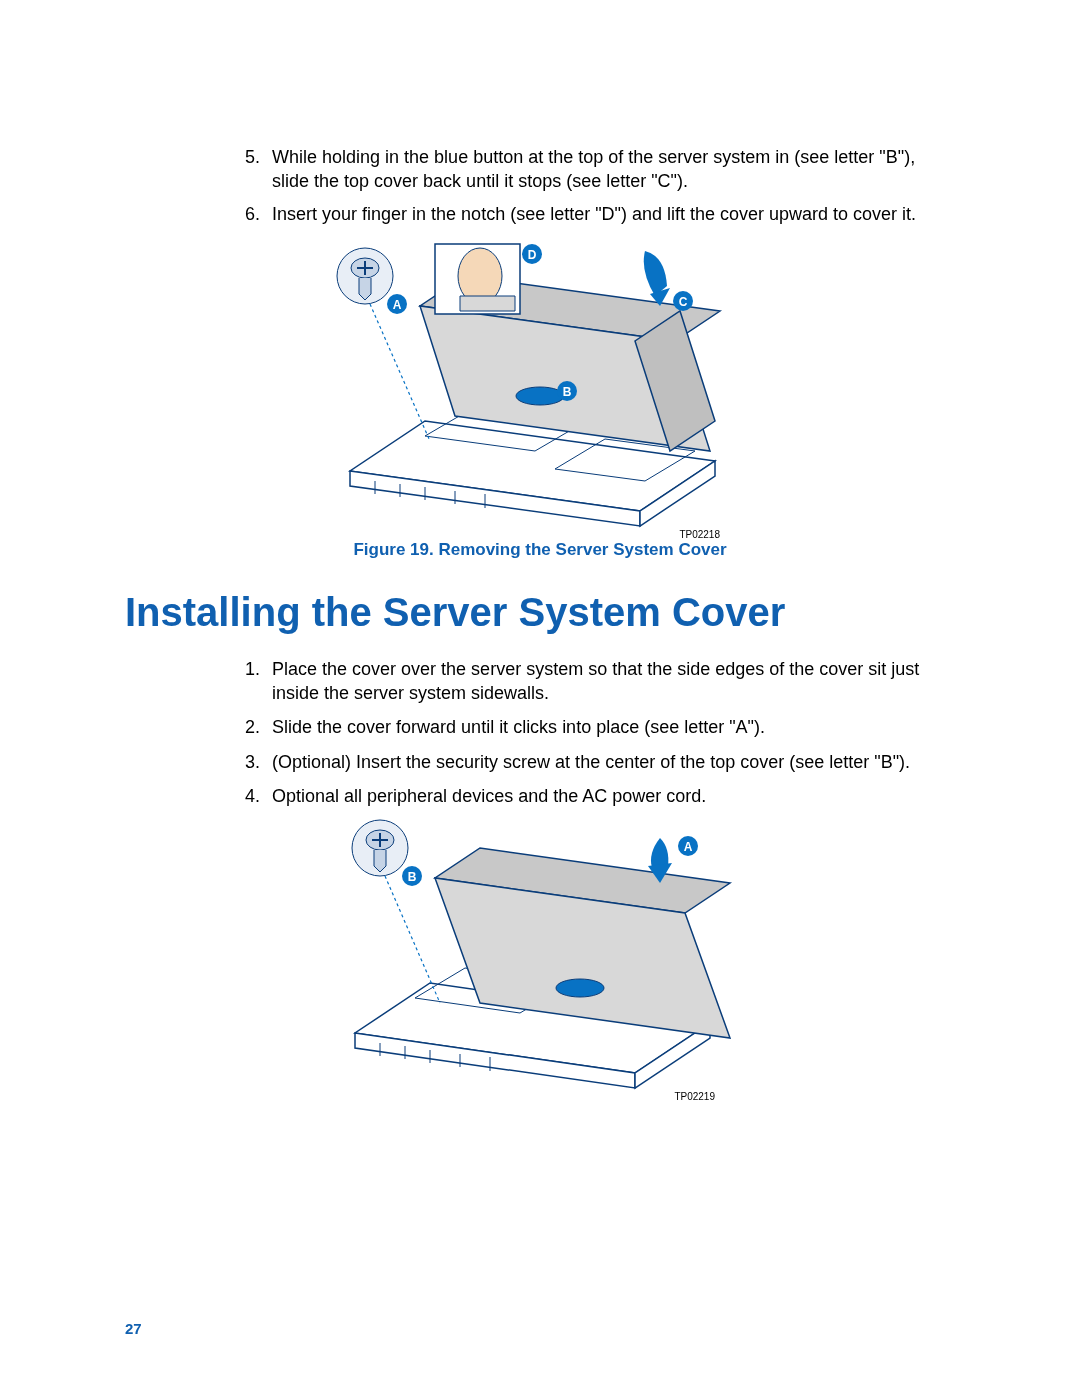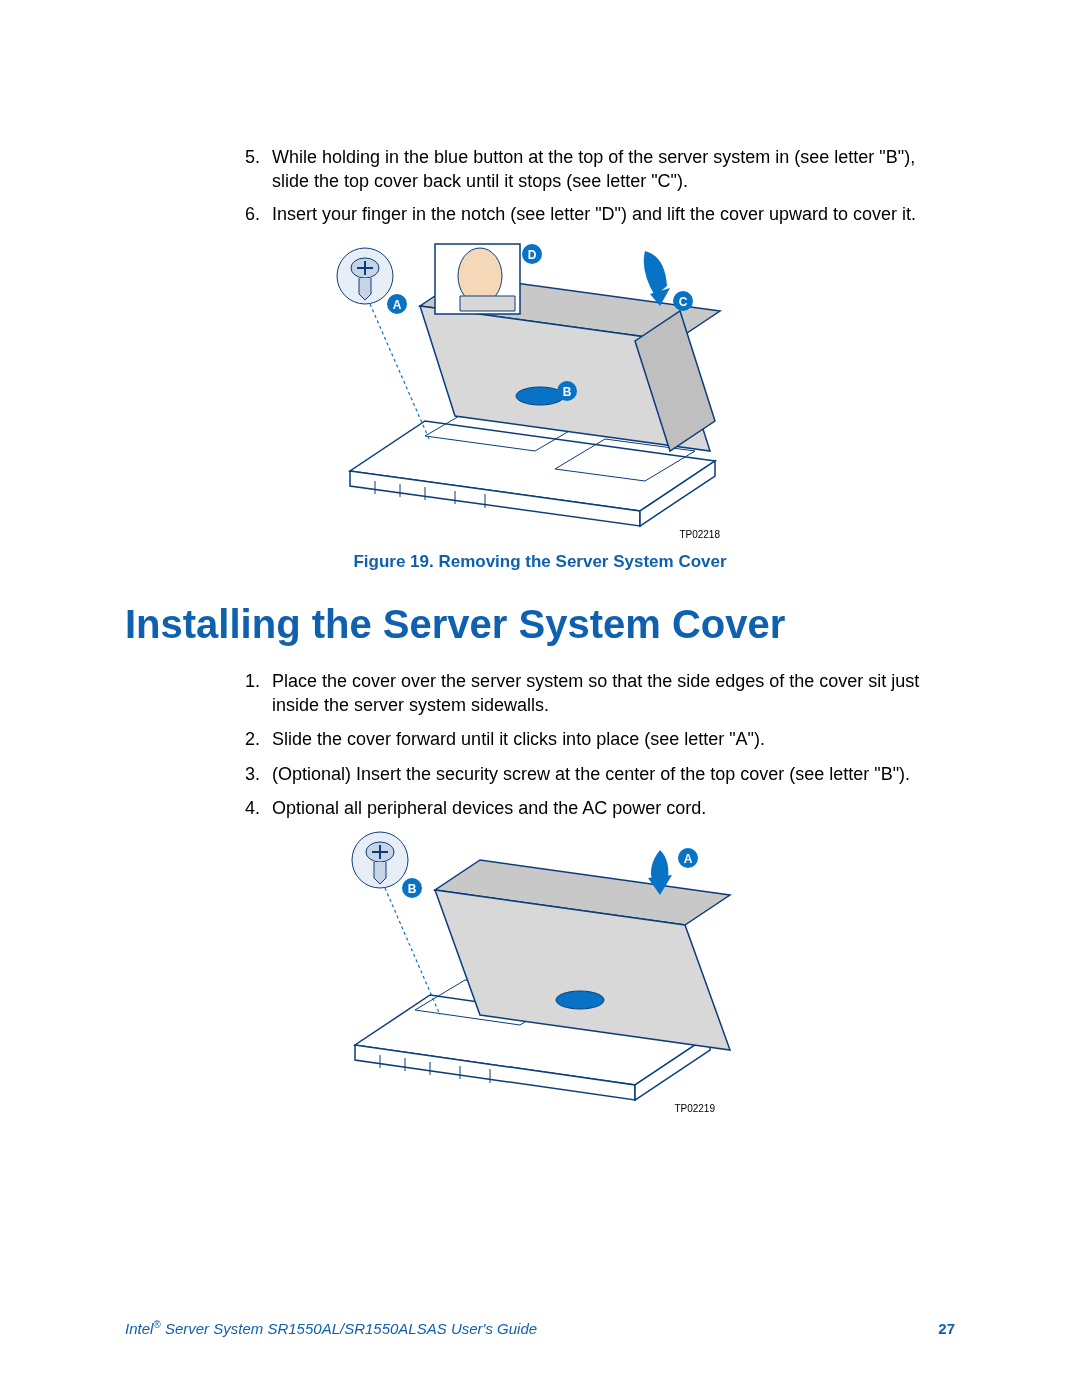--- a/index.html
+++ b/index.html
@@ -45,21 +45,21 @@
       font-size: 10px;
       color: #000;
       font-family: Arial, sans-serif;
       text-align: right;
     }
     .figure-caption {
       color: #1060b0;
       font-weight: bold;
       font-size: 17px;
       text-align: center;
-      margin-top: 12px;
+      margin-top: 0;
     }
     .heading {
       color: #1060b0;
       font-size: 40px;
       font-weight: bold;
       margin: 30px 0 22px 0;
     }
     .footer {
       position: absolute;
       bottom: 60px;
@@ -215,17 +215,14 @@
         <path d="M -12 28 L 0 45 L 12 25 Z" fill="#0872c4"></path>
       </g>
       <circle cx="348" cy="28" r="10" fill="#0872c4"></circle>
       <text x="348" y="33" text-anchor="middle" fill="#fff" font-size="12" font-weight="bold" font-family="Arial">A</text>
     </svg>
     <div class="figure-tag">TP02219</div>
   </div>
 </div>
 
 <div class="footer">
-  <div class="footer-left">
-    <span>Intel</span><sup>®</sup><span> Server System SR1550AL/SR1550ALSAS User's Guide</span>
-  </div>
   <div class="footer-right">27</div>
 </div>
 
 </body></html>

